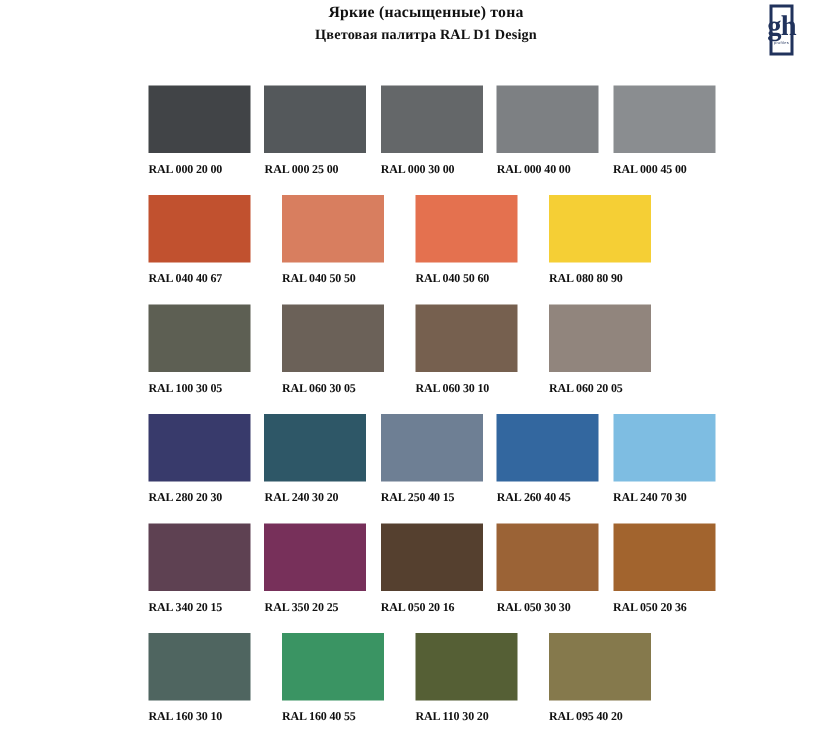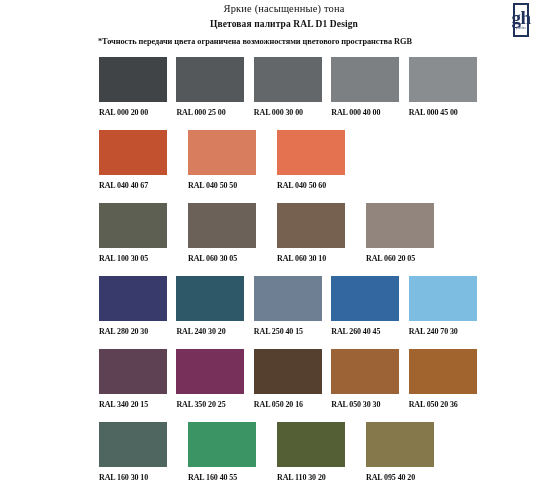--- a/index.html
+++ b/index.html
@@ -30,21 +30,21 @@
     padding-top: 2px;
   }
 
   .title-block {
     width: 560px;
     text-align: center;
   }
 
   .title-main {
     font-family: "Liberation Serif", "DejaVu Serif", serif;
-    font-weight: normal;
+    font-weight: bold;
     font-size: 10.5px;
     line-height: 13px;
     letter-spacing: 0.15px;
     color: #111111;
     margin: 0;
     padding-left: 8px;
   }
 
   .title-sub {
     font-family: "Liberation Serif", "DejaVu Serif", serif;
@@ -141,21 +141,20 @@
 </head>
 <body>
 
 <div class="page">
 
   <div class="header">
     <div class="title-block">
       <div class="title-main">Яркие (насыщенные) тона</div>
       <div class="title-sub">Цветовая палитра RAL D1 Design</div>
     </div>
-    <div class="note">*Точность передачи цвета ограничена возможностями цветового пространства RGB</div>
     <div class="logo">
       <span class="logo-mark">gh</span>
       <span class="logo-sub">profiles</span>
     </div>
   </div>
 
   <div class="grid">
       <div class="row">
         <div class="cell">
           <div class="swatch" style="background-color: rgb(65, 68, 71);"></div>
@@ -184,20 +183,24 @@
           <div class="swatch-label">RAL 040 40 67</div>
         </div>
         <div class="cell">
           <div class="swatch" style="background-color: rgb(216, 126, 95);"></div>
           <div class="swatch-label">RAL 040 50 50</div>
         </div>
         <div class="cell">
           <div class="swatch" style="background-color: rgb(228, 113, 79);"></div>
           <div class="swatch-label">RAL 040 50 60</div>
         </div>
+        <div class="cell">
+          <div class="swatch" style="background-color: rgb(245, 207, 53);"></div>
+          <div class="swatch-label">RAL 080 80 90</div>
+        </div>
       </div>
       <div class="row">
         <div class="cell">
           <div class="swatch" style="background-color: rgb(93, 95, 83);"></div>
           <div class="swatch-label">RAL 100 30 05</div>
         </div>
         <div class="cell">
           <div class="swatch" style="background-color: rgb(107, 97, 88);"></div>
           <div class="swatch-label">RAL 060 30 05</div>
         </div>

